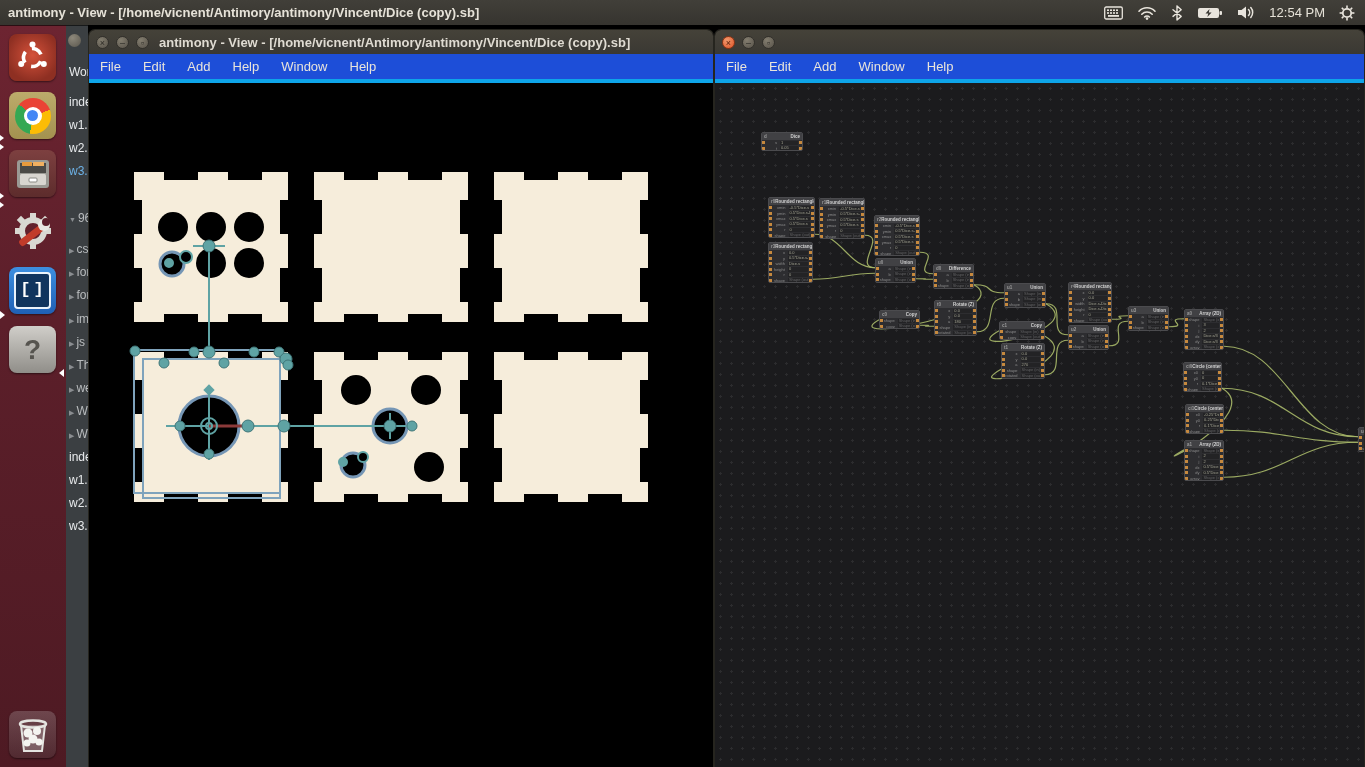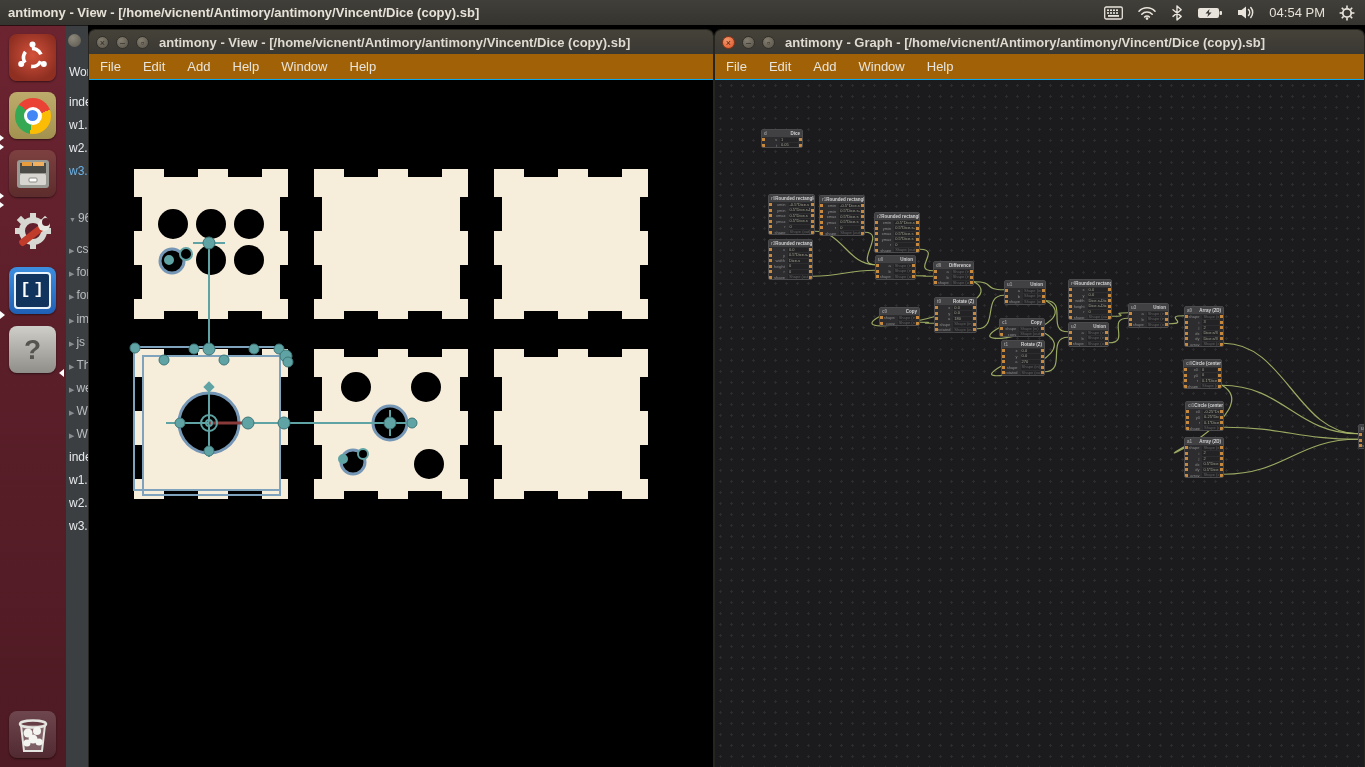--- a/index.html
+++ b/index.html
@@ -38,22 +38,22 @@
   .titlebar{height:24px;background:linear-gradient(#454239,#3a3833);
             border-radius:6px 6px 0 0;display:flex;align-items:center;position:relative;}
   .titlebar .wtitle{position:absolute;left:70px;right:6px;font-size:13px;font-weight:bold;
             color:#dfdbd2;white-space:nowrap;overflow:hidden;}
   .wbtns{display:flex;gap:7px;padding-left:7px;}
   .wbtn{width:13px;height:13px;border-radius:50%;font-size:9px;line-height:12px;
         text-align:center;color:#2c2a25;
         background:radial-gradient(circle at 35% 30%,#837d6f,#575249);
         border:1px solid #32302b;box-sizing:border-box;}
   .wbtn.orange{background:radial-gradient(circle at 35% 30%,#f29a6e,#dd5327);border-color:#8e3414;color:#551c08;}
-  .menubar{height:25px;background:#a16207;display:flex;align-items:center;
-           border-bottom:1px solid #0ea5e9;}
+  .menubar{height:25px;background:#1d4ed8;display:flex;align-items:center;
+           border-bottom:4px solid #0ea5e9;}
   .menubar span{font-size:13px;color:#e8e4db;padding:0 11px;line-height:25px;}
   .wcontent{position:relative;overflow:hidden;}
   
   #graph-content{width:649px;height:688px;background-color:#1b1b1d;
      background-image:radial-gradient(#2c2c2e 1px,transparent 1.2px);
      background-size:11px 11px;}
   #edge-svg{position:absolute;left:0;top:0;z-index:1;}
   .gnode{position:absolute;z-index:2;background:#2d2d30;border:1px solid #4b4b4e;
          border-radius:2px;box-sizing:border-box;overflow:hidden;}
   .gnode .ntitle{height:7px;background:#414144;display:flex;justify-content:space-between;
@@ -118,21 +118,21 @@
         </span>
       <span>
           <svg width="18" height="15" viewBox="0 0 18 15">
             <polygon points="1,5 4.5,5 9,1.4 9,13.6 4.5,10 1,10" fill="#e8e4dc"></polygon>
             <g fill="none" stroke="#e8e4dc" stroke-width="1.5" stroke-linecap="round">
               <path d="M11.5 4.5 A4.4 4.4 0 0 1 11.5 10.5"></path>
               <path d="M13.8 2.6 A7.4 7.4 0 0 1 13.8 12.4"></path>
             </g>
           </svg>
         </span>
-      <span id="clock">04:54 PM</span>
+      <span id="clock">12:54 PM</span>
       <span>
           <svg width="16" height="16" viewBox="0 0 16 16">
             <g stroke="#e8e4dc" stroke-width="1.8">
               <circle cx="8" cy="8" r="4.2" fill="none"></circle>
               <g stroke-width="1.6">
                 <line x1="8" y1="0.6" x2="8" y2="3"></line>
                 <line x1="8" y1="13" x2="8" y2="15.4"></line>
                 <line x1="0.6" y1="8" x2="3" y2="8"></line>
                 <line x1="13" y1="8" x2="15.4" y2="8"></line>
                 <line x1="2.8" y1="2.8" x2="4.6" y2="4.6"></line>
@@ -356,21 +356,20 @@
         </svg></div>
   </div>
 
   <div class="window" style="left:714px;width:651px;">
     <div class="titlebar">
       <div class="wbtns">
         <div class="wbtn orange">×</div>
         <div class="wbtn">–</div>
         <div class="wbtn">▫</div>
       </div>
-      <div class="wtitle">antimony - Graph - [/home/vicnent/Antimory/antimony/Vincent/Dice (copy).sb]</div>
     </div>
     <div class="menubar">
         <span>File</span>
         <span>Edit</span>
         <span>Add</span>
         <span>Window</span>
         <span>Help</span>
       </div>
     <div class="wcontent" id="graph-content">
         <svg width="649" height="688" id="edge-svg">

